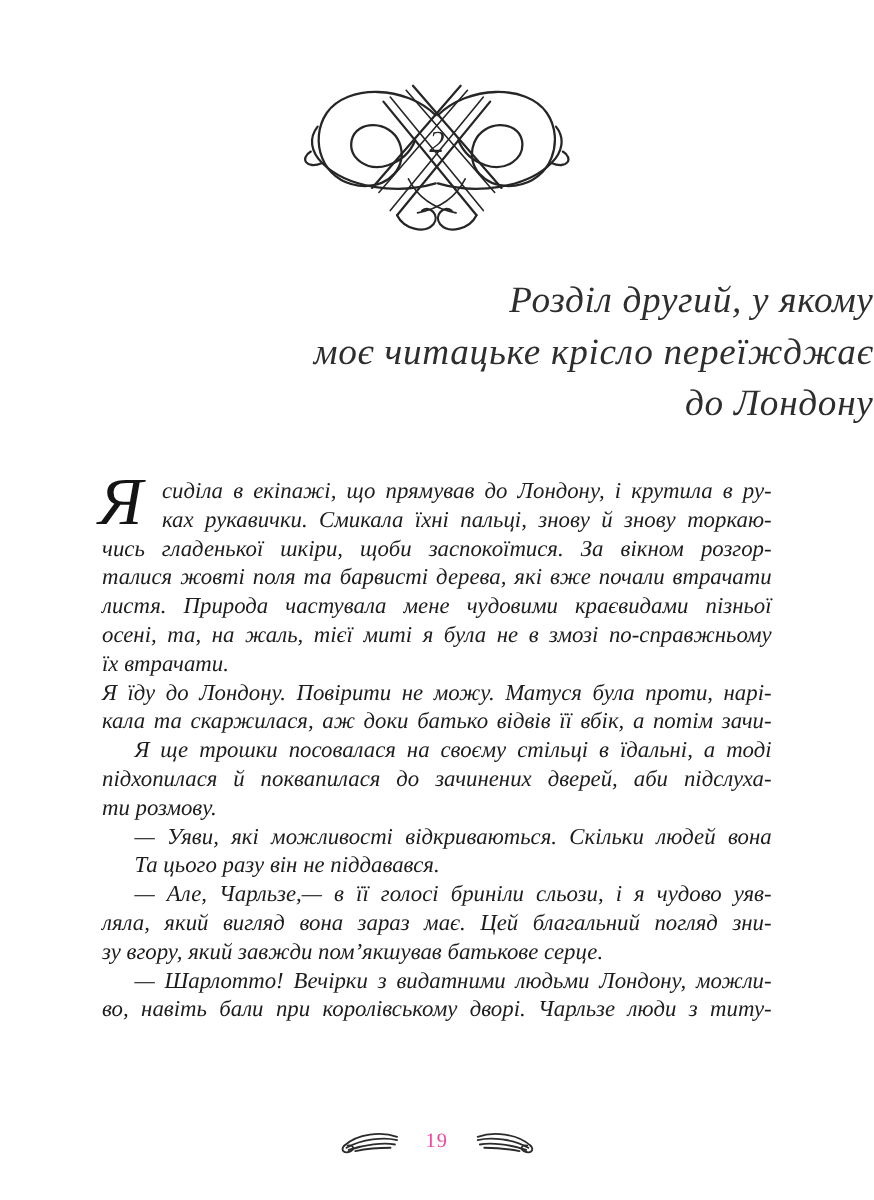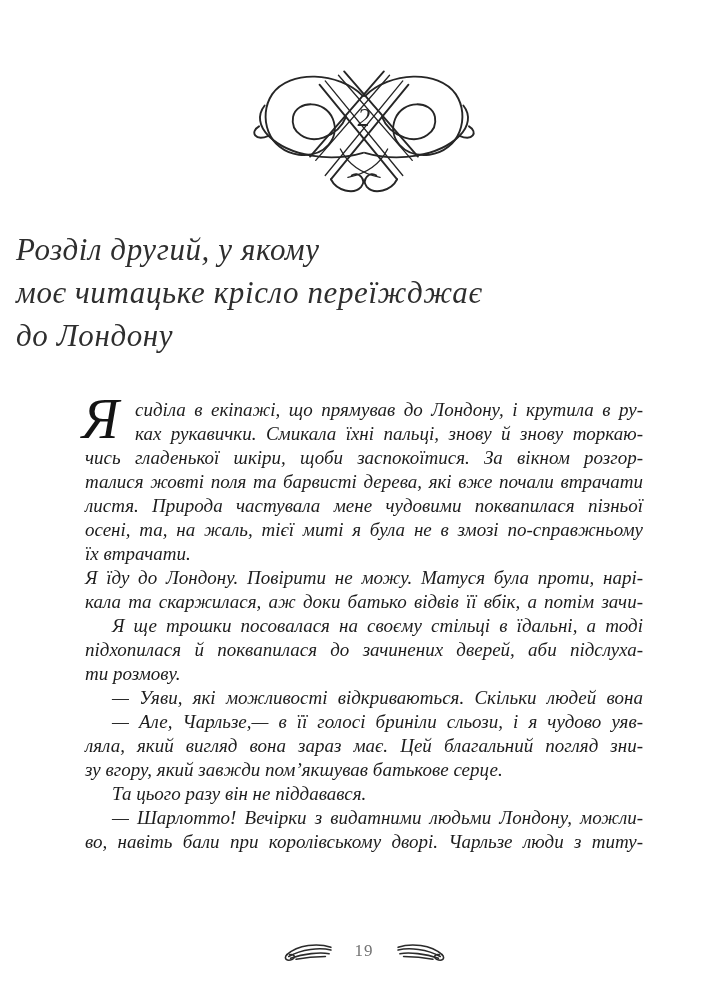--- a/index.html
+++ b/index.html
@@ -22,21 +22,21 @@
   .chapter-num{
     font-family:"Liberation Serif", serif;
     font-style:italic;
     font-size:27px;
     fill:#262626;
     text-anchor:middle;
   }
   
   .chapter-title{
     margin-top:26px;
-    text-align:left;
+    text-align:right;
     font-family:"Liberation Serif", serif;
     font-style:italic;
     font-size:31px;
     line-height:43px;
     letter-spacing:0.6px;
     color:#2e2e2e;
     padding-left:16px;
   }
   
   .body-text{
@@ -69,21 +69,21 @@
     justify-content:center;
     align-items:center;
     gap:20px;
   }
   .leaf{width:54px;height:22px;}
   .leaf path{stroke:#2b2b2b;stroke-width:1.7;fill:none;stroke-linecap:round;}
   .leaf.flip{transform:scaleX(-1);}
   .pagenum{
     font-family:"Liberation Serif", serif;
     font-size:17px;
-    color:#737373;
+    color:#ec4899;
     letter-spacing:1px;
   }
 </style>
 </head>
 <body>
 
 <div class="page">
 
   <div class="ornament-wrap">
     <svg viewBox="0 0 270 148">
@@ -109,43 +109,43 @@
       <div>до Лондону</div>
     </div>
 
   <div class="body-text">
       <div class="para">
         <span class="drop-cap">Я</span>
         <div class="line drop-pad">сиділа в екіпажі, що прямував до Лондону, і крутила в ру-</div>
         <div class="line drop-pad">ках рукавички. Смикала їхні пальці, знову й знову торкаю-</div>
         <div class="line">чись гладенької шкіри, щоби заспокоїтися. За вікном розгор-</div>
         <div class="line">талися жовті поля та барвисті дерева, які вже почали втрачати</div>
-        <div class="line">листя. Природа частувала мене чудовими поквапилася пізньої</div>
+        <div class="line">листя. Природа частувала мене чудовими краєвидами пізньої</div>
         <div class="line">осені, та, на жаль, тієї миті я була не в змозі по-справжньому</div>
         <div class="line last">їх втрачати.</div>
       </div>
       <div class="para scene-break">
         <div class="line">Я їду до Лондону. Повірити не можу. Матуся була проти, нарі-</div>
         <div class="line">кала та скаржилася, аж доки батько відвів її вбік, а потім зачи-</div>
       </div>
       <div class="para">
         <div class="line indent">Я ще трошки посовалася на своєму стільці в їдальні, а тоді</div>
         <div class="line">підхопилася й поквапилася до зачинених дверей, аби підслуха-</div>
         <div class="line last">ти розмову.</div>
       </div>
       <div class="para">
         <div class="line indent">— Уяви, які можливості відкриваються. Скільки людей вона</div>
       </div>
       <div class="para">
+        <div class="line last indent">Та цього разу він не піддавався.</div>
+      </div>
+      <div class="para">
         <div class="line indent">— Але, Чарльзе,— в її голосі бриніли сльози, і я чудово уяв-</div>
         <div class="line">ляла, який вигляд вона зараз має. Цей благальний погляд зни-</div>
         <div class="line last">зу вгору, який завжди пом’якшував батькове серце.</div>
-      </div>
-      <div class="para">
-        <div class="line last indent">Та цього разу він не піддавався.</div>
       </div>
       <div class="para">
         <div class="line indent">— Шарлотто! Вечірки з видатними людьми Лондону, можли-</div>
         <div class="line">во, навіть бали при королівському дворі. Чарльзе люди з титу-</div>
       </div>
     </div>
 
   <div class="footer">
     <svg class="leaf" viewBox="0 0 56 24">
       <g id="leafg">

